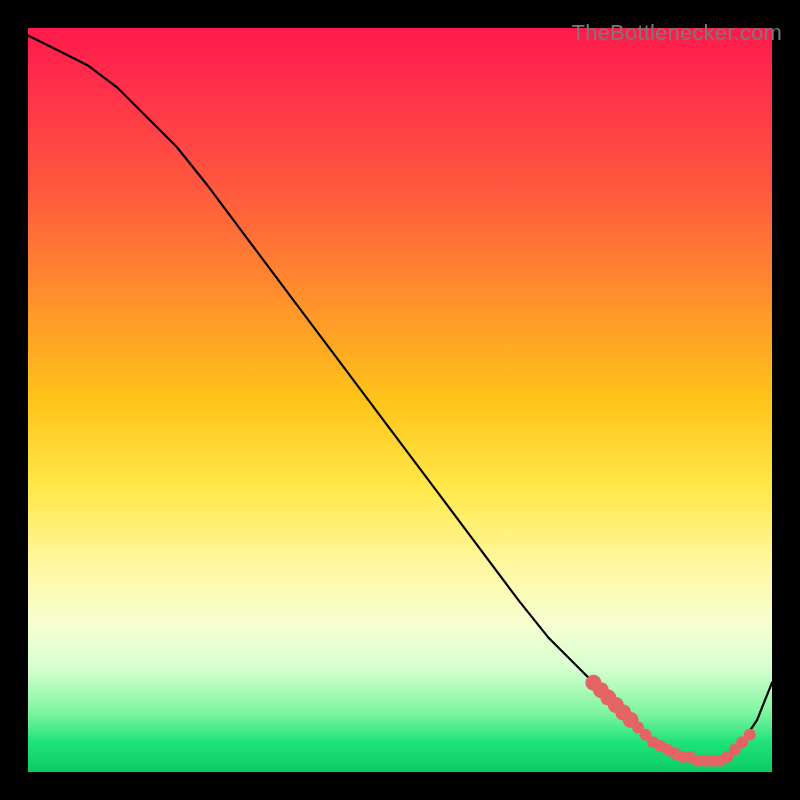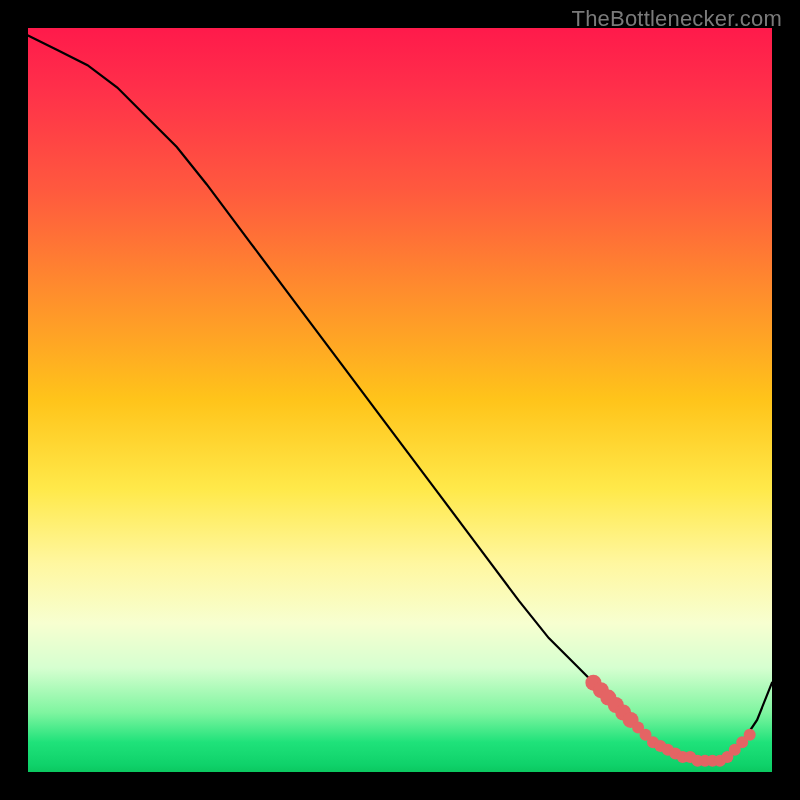--- a/index.html
+++ b/index.html
@@ -35,21 +35,21 @@
       #f7ffd0 80%,
       #d6ffd0 86%,
       #7ff5a0 92%,
       #1fe27a 96%,
       #0fd26a 99%,
       #0bc860 100%
     );
   }
   .attribution {
     position: absolute;
-    top: 6px;
+    top: 20px;
     right: 18px;
     color: #7a7a7a;
     font-size: 22px;
     font-weight: 400;
     letter-spacing: 0.2px;
     user-select: none;
   }
   svg.curve {
     position: absolute;
     left: 0;

